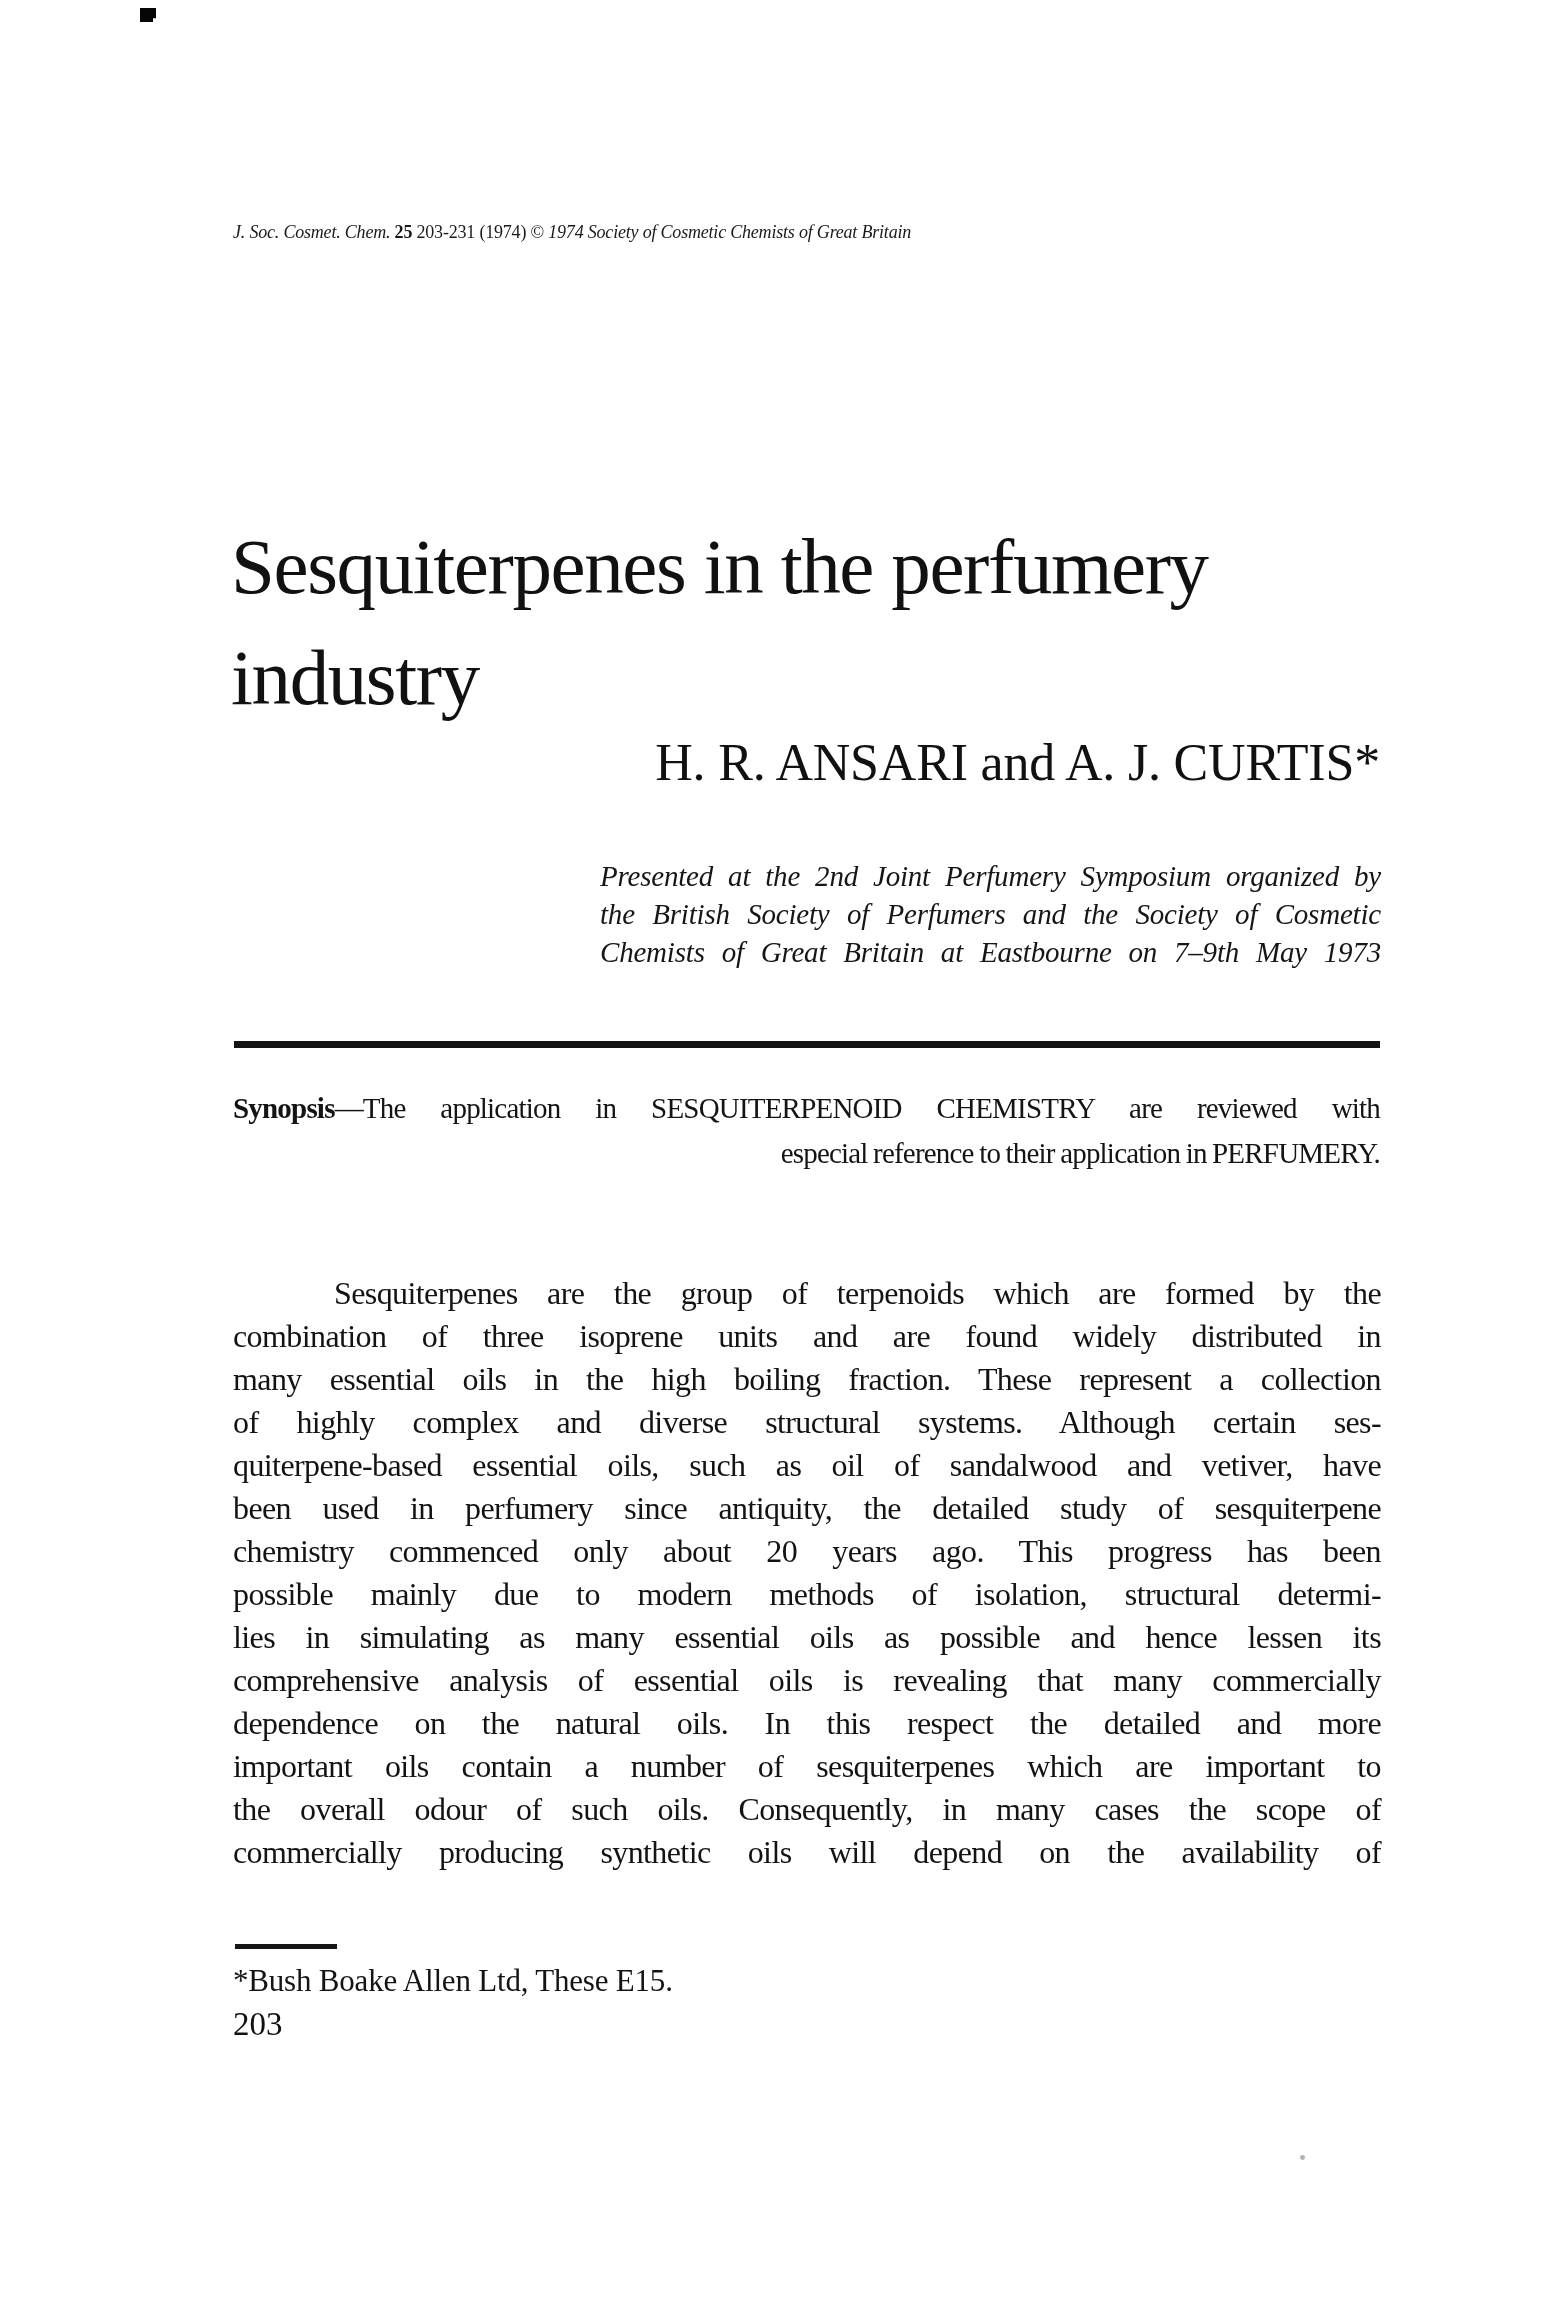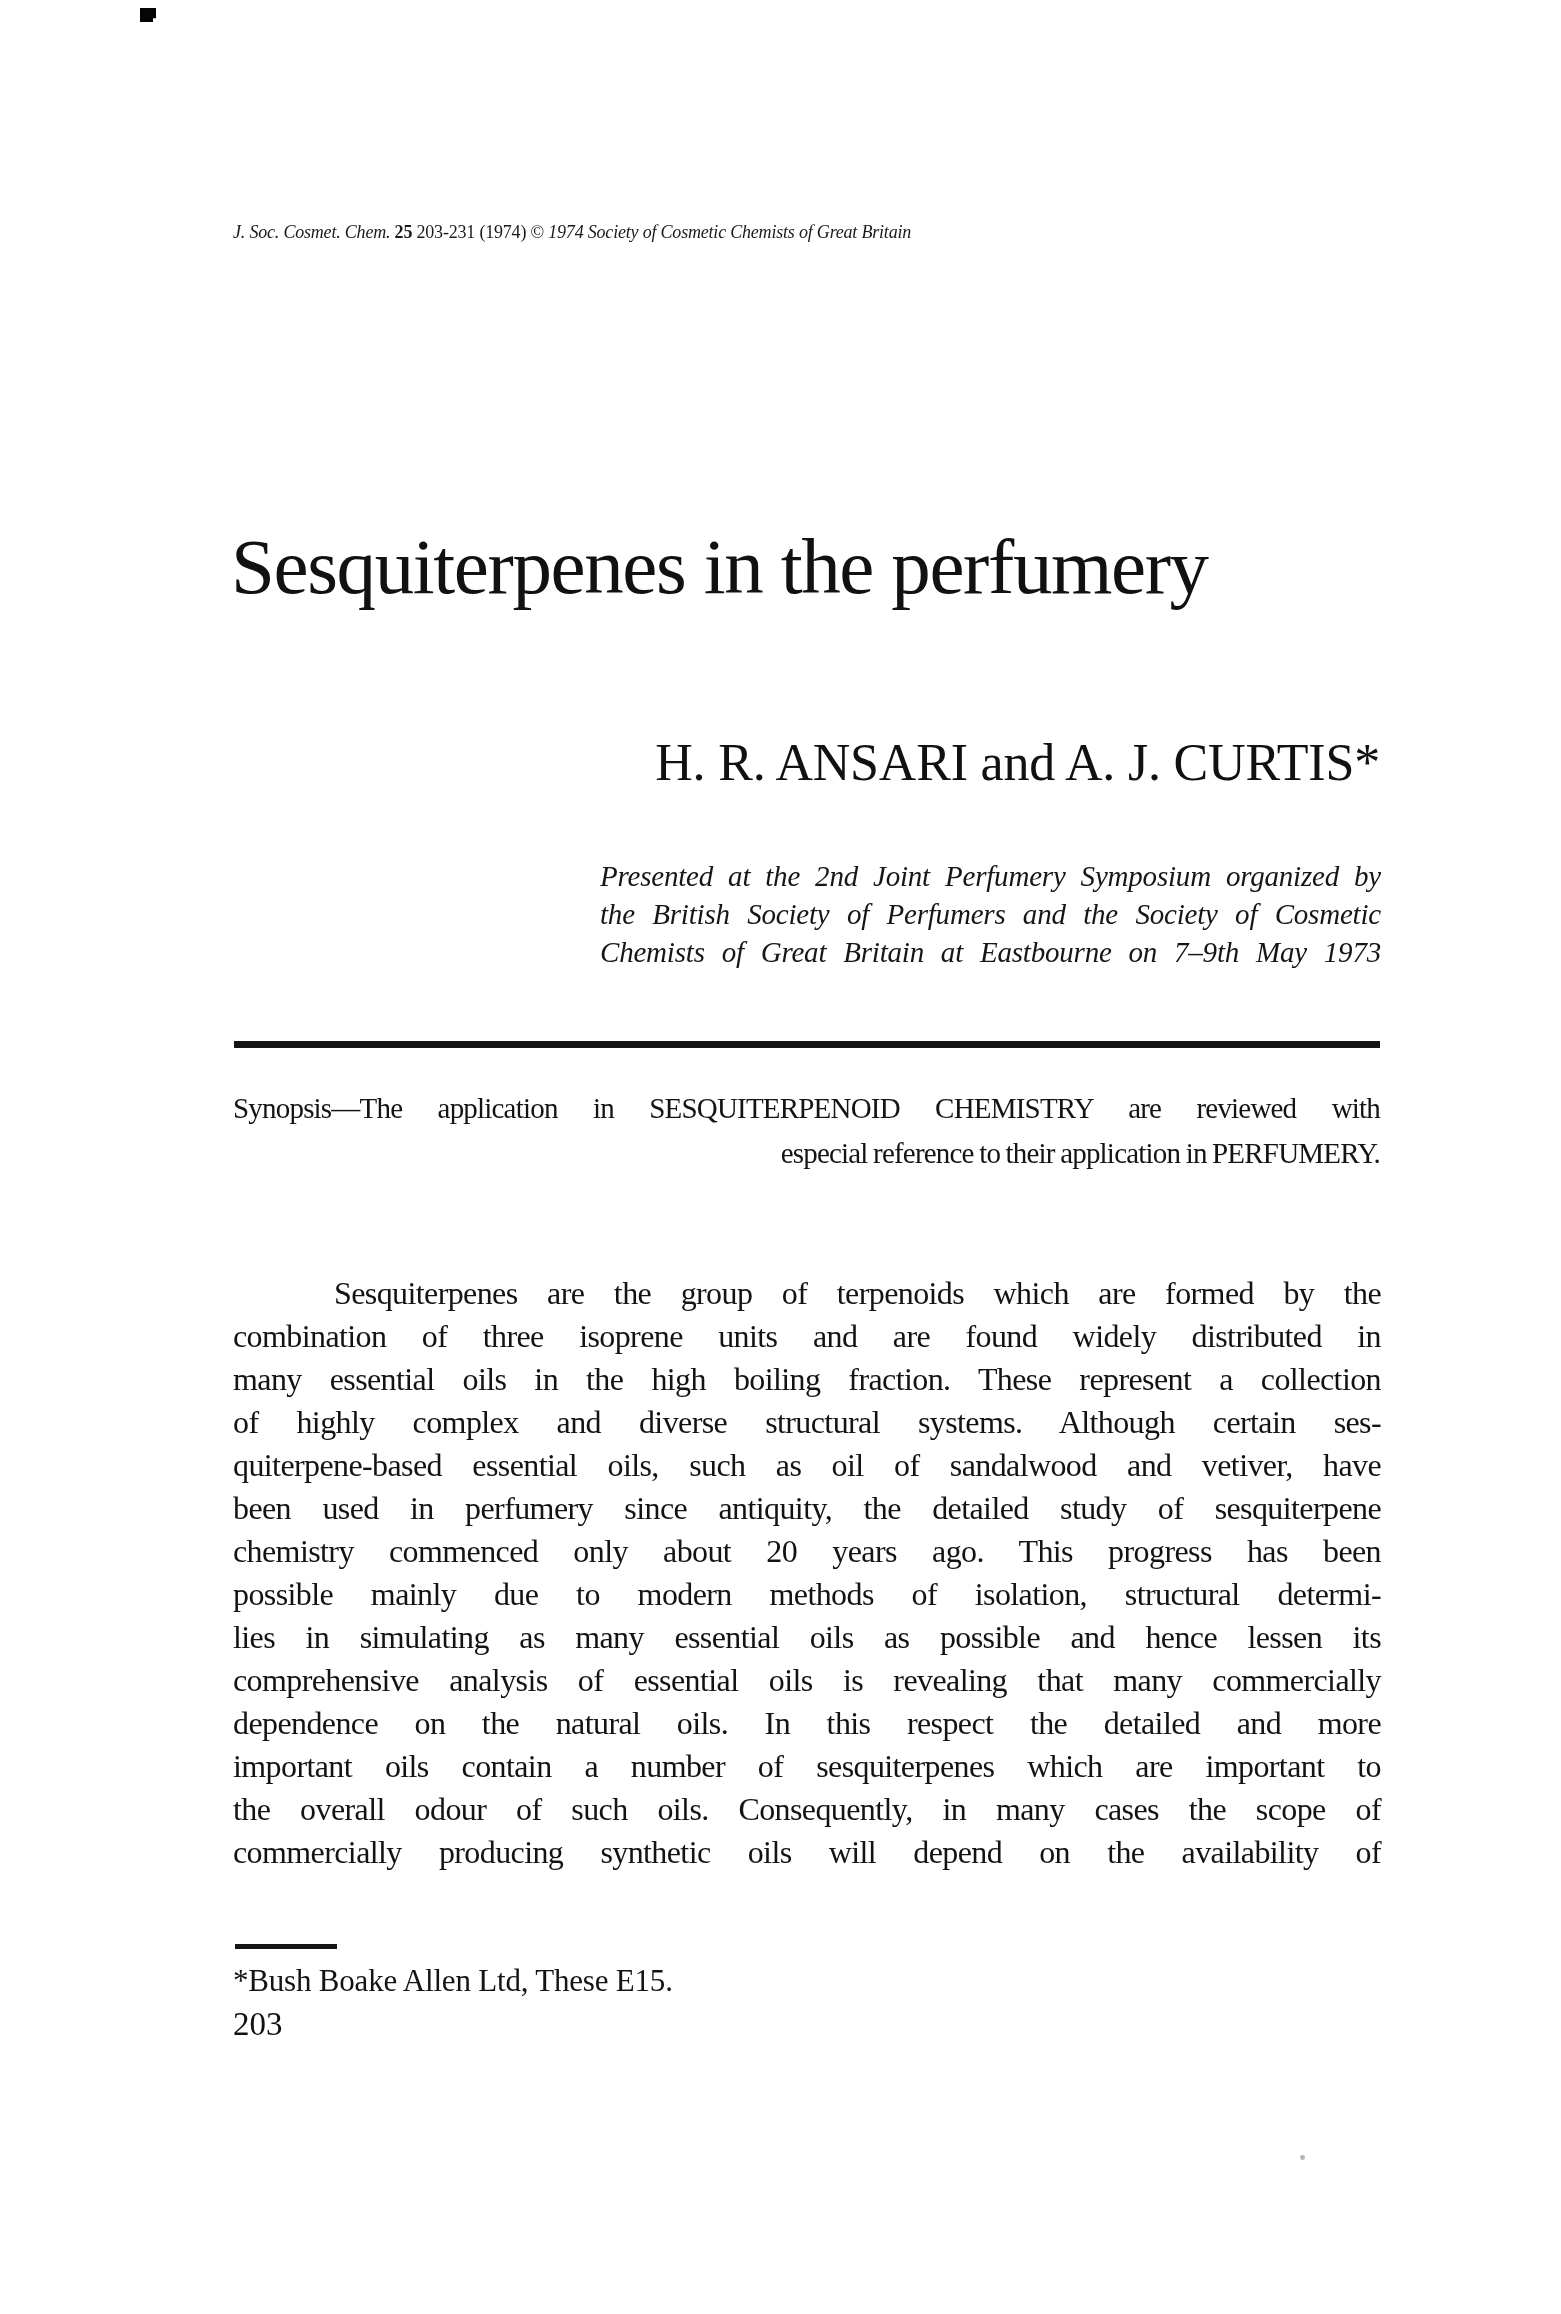--- a/index.html
+++ b/index.html
@@ -47,21 +47,21 @@
   }
   .jline{text-align:justify;text-align-last:justify;}
   
   .rule-main{left:234px;top:1041px;width:1146px;height:6.7px;background:#131313;}
   
   .synopsis{
     left:233px;top:1086px;width:1147px;
     font-size:29px;line-height:45px;
     letter-spacing:-0.8px;word-spacing:-1px;color:#141414;
   }
-  .synopsis .lbl{font-weight:normal;}
+  .synopsis .lbl{font-weight:bold;}
   .synopsis .l2{text-align:right;}
   
   .bodytext{
     left:233px;top:1272px;width:1148px;
     font-size:32px;line-height:43px;
     letter-spacing:-0.6px;word-spacing:-1px;color:#131313;
   }
   .bodytext .indent{padding-left:101px;}
   
   .fn-rule{left:235px;top:1944px;width:102px;height:4.8px;background:#161616;}
@@ -79,20 +79,21 @@
 
 <div class="abs scan-mark"></div>
 <div class="abs scan-speck"></div>
 
 <div class="abs journal-line">
   <span class="it">J. Soc. Cosmet. Chem. </span><span class="vol">25</span><span> 203-231 (1974) </span><span>© </span><span class="it">1974 Society of Cosmetic Chemists of Great Britain</span>
 </div>
 
 <div class="abs title">
   <div>Sesquiterpenes in the perfumery</div>
+  <div>industry</div>
 </div>
 
 <div class="abs authors">H. R. ANSARI and A. J. CURTIS*</div>
 
 <div class="abs presented">
   <div class="jline">Presented at the 2nd Joint Perfumery Symposium organized by</div>
   <div class="jline">the British Society of Perfumers and the Society of Cosmetic</div>
   <div class="jline">Chemists of Great Britain at Eastbourne on 7–9th May 1973</div>
 </div>
 

